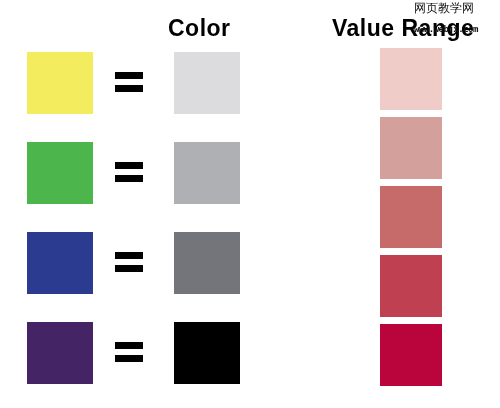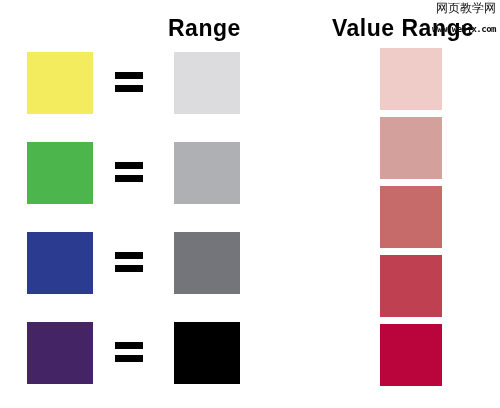--- a/index.html
+++ b/index.html
@@ -36,21 +36,21 @@
   #head-color      { left: 22px;  top: 17px; }
   #head-value      { left: 168px; top: 17px; }
   #head-valuerange { left: 332px; top: 17px; }
 
   
   #watermark {
     position: absolute;
     right: 4px;
     top: 2px;
     width: 82px;
-    text-align: right;
+    text-align: left;
     line-height: 1;
     user-select: none;
   }
   #watermark .wm-cn {
     display: block;
     font-family: "DejaVu Sans", sans-serif;
     font-size: 12px;
     color: #111111;
     letter-spacing: 0px;
     white-space: nowrap;
@@ -125,21 +125,21 @@
   .eq-1 { top: 162px; }
   .eq-2 { top: 252px; }
   .eq-3 { top: 342px; }
 </style>
 </head>
 <body>
 
 <div id="canvas">
 
 
-  <div class="heading" id="head-value">Range</div>
+  <div class="heading" id="head-value">Color</div>
 
   <div class="heading" id="head-valuerange">Value Range</div>
 
   <div id="watermark">
     <span class="wm-cn">网页教学网</span>
     <span class="wm-url">www.webjx.com</span>
   </div>
 
   <div class="swatch color-swatch row-0" style="background-color: rgb(243, 236, 94);"></div>
   <div class="swatch color-swatch row-1" style="background-color: rgb(76, 181, 76);"></div>

